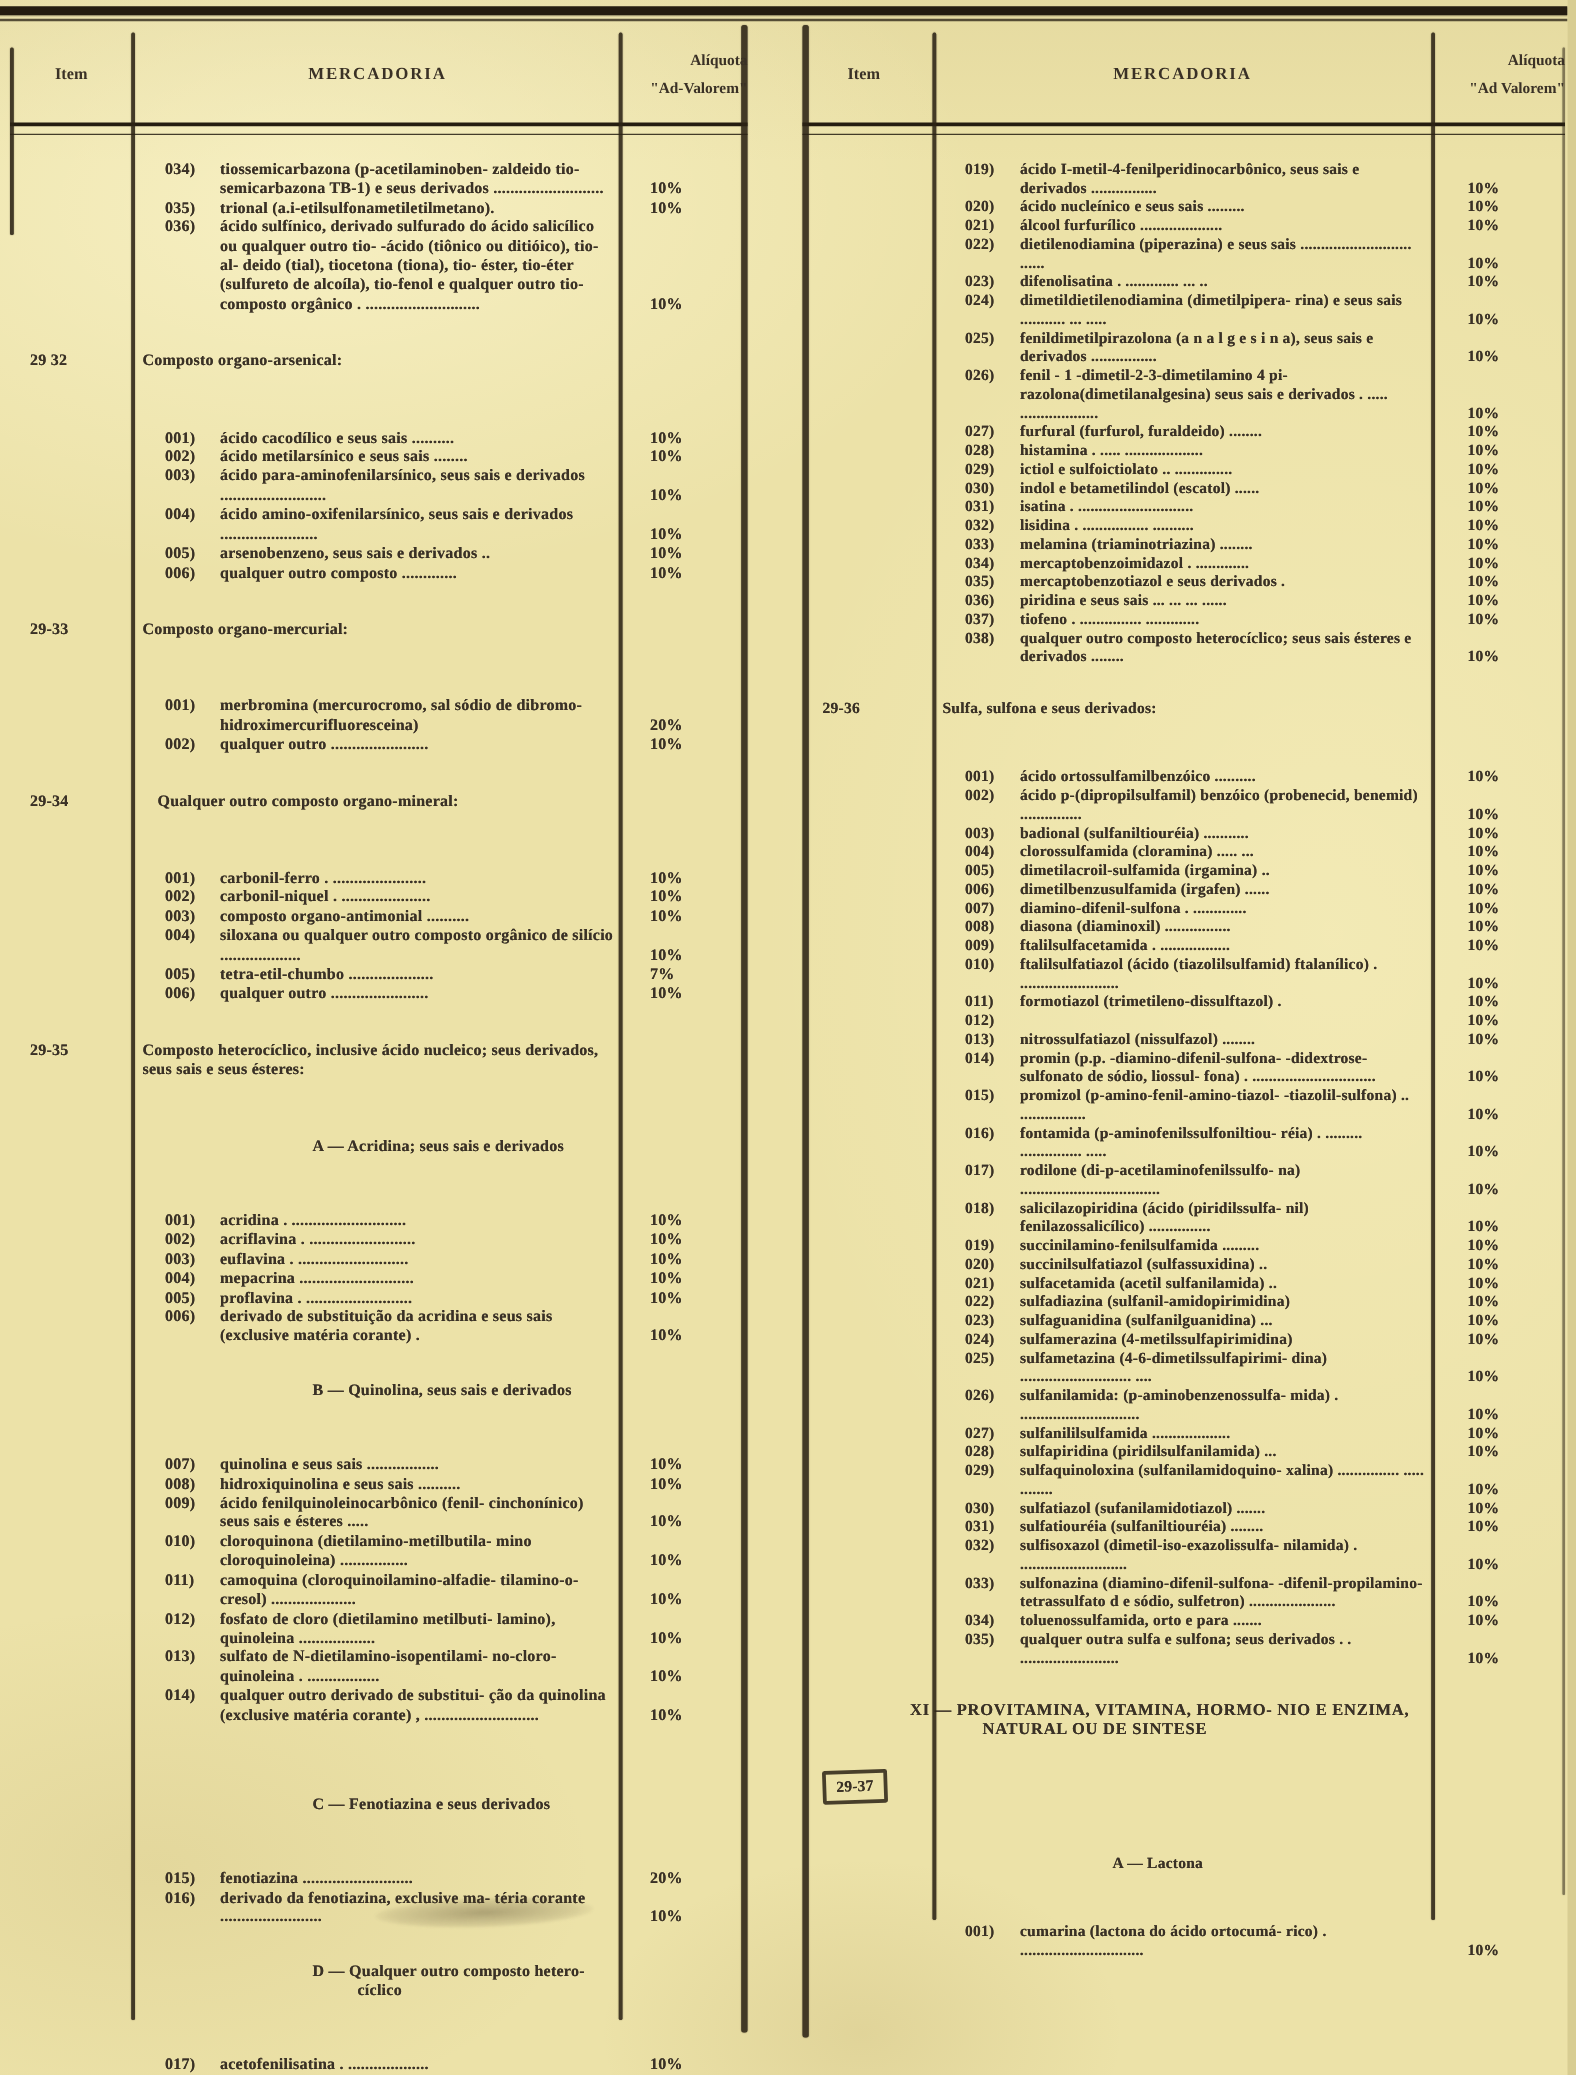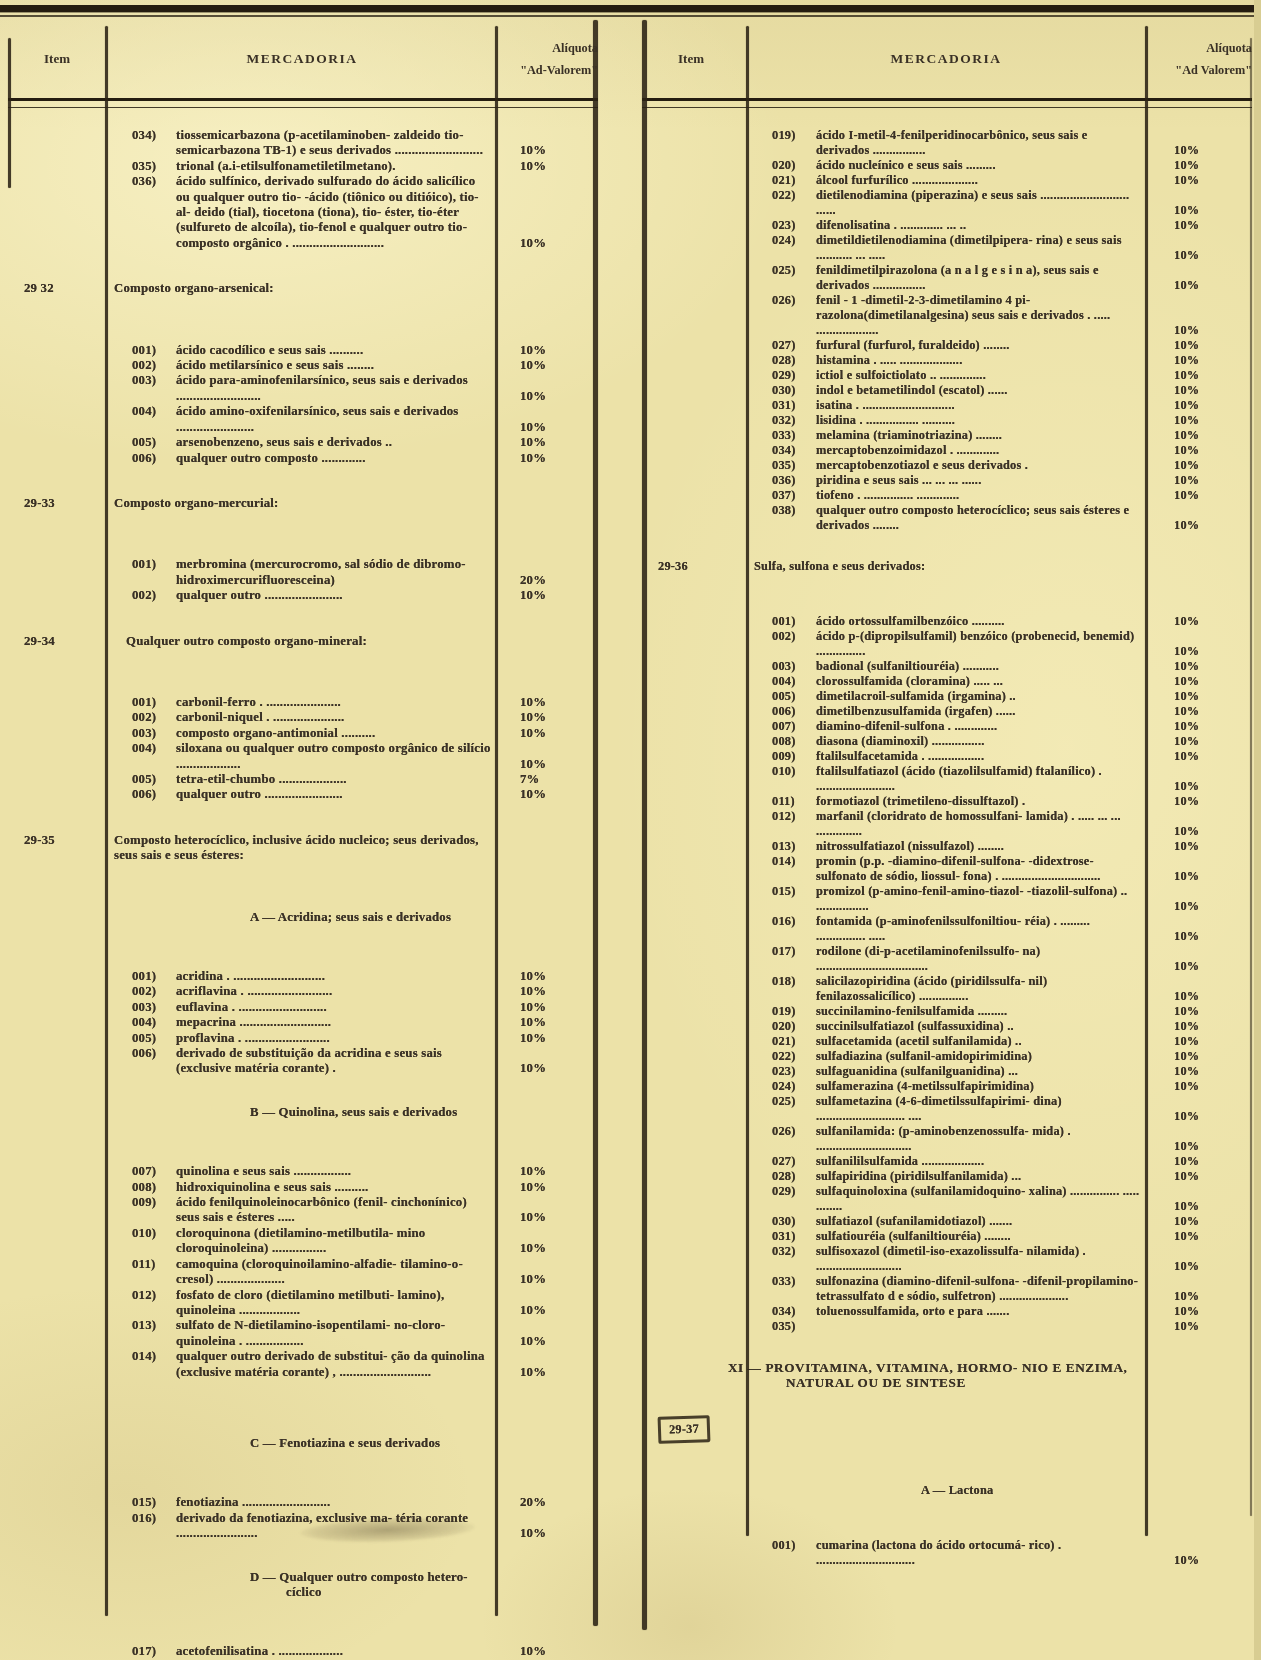--- a/index.html
+++ b/index.html
@@ -34,21 +34,21 @@
   .half.right .c-item{width:104px;}
   .c-merc{flex:1;display:flex;padding-left:26px;padding-right:6px;box-sizing:border-box;min-width:0;}
   .num{width:44px;flex:none;}
   .txt{flex:1;min-width:0;}
   .c-rate{width:100px;flex:none;display:flex;align-items:flex-end;padding-left:22px;box-sizing:border-box;}
   .half.right .c-rate{width:104px;padding-left:26px;}
   .row.entry{margin:0;}
   .row.section{margin:30px 0 46px;}
   .half.right .row.section{margin:26px 0 40px;}
   .row.sub{margin:28px 0 44px;}
-  .half.right .row.sub{margin:24px 0 40px;gap:31px;}
+  .half.right .row.sub{margin:24px 0 40px;}
   .subhead{display:block;margin-left:118px;padding-left:36px;text-indent:-36px;}
   .row.chapter{margin:26px 0 16px;}
   .chaptxt{display:block;margin-left:-44px;padding-left:58px;text-indent:-58px;
     font-size:13.2px;letter-spacing:.6px;}
   .code{white-space:nowrap;}
   .code.boxed{display:inline-block;border:3px solid rgba(43,34,20,.85);padding:3px 8px;
     transform:rotate(-2deg);border-radius:2px;}
   .smudge{position:absolute;left:292px;top:1498px;width:175px;height:24px;border-radius:50%;
     background:radial-gradient(ellipse at center, rgba(75,62,38,.38), rgba(75,62,38,.12) 60%, transparent 75%);
     filter:blur(1px);transform:rotate(-2deg);}
@@ -674,21 +674,20 @@
           <div class="cell c-merc">
             <span class="num">011)</span>
             <span class="txt">formotiazol (trimetileno-dissulftazol) .</span>
           </div>
           <div class="cell c-rate">10%</div>
         </div>
         <div class="row entry">
           <div class="cell c-item"></div>
           <div class="cell c-merc">
             <span class="num">012)</span>
-            <span class="txt">marfanil (cloridrato de homossulfani- lamida) . ..... ... ... ..............</span>
           </div>
           <div class="cell c-rate">10%</div>
         </div>
         <div class="row entry">
           <div class="cell c-item"></div>
           <div class="cell c-merc">
             <span class="num">013)</span>
             <span class="txt">nitrossulfatiazol (nissulfazol) ........</span>
           </div>
           <div class="cell c-rate">10%</div>
@@ -858,20 +857,21 @@
           <div class="cell c-merc">
             <span class="num">034)</span>
             <span class="txt">toluenossulfamida, orto e para .......</span>
           </div>
           <div class="cell c-rate">10%</div>
         </div>
         <div class="row entry">
           <div class="cell c-item"></div>
           <div class="cell c-merc">
             <span class="num">035)</span>
+            <span class="txt">qualquer outra sulfa e sulfona; seus derivados . . ........................</span>
           </div>
           <div class="cell c-rate">10%</div>
         </div>
         <div class="row chapter">
           <div class="cell c-item"></div>
           <div class="cell c-merc" style="display:block;">
             <span class="chaptxt">XI — PROVITAMINA, VITAMINA, HORMO- NIO E ENZIMA, NATURAL OU DE SINTESE</span>
           </div>
           <div class="cell c-rate"></div>
         </div>

